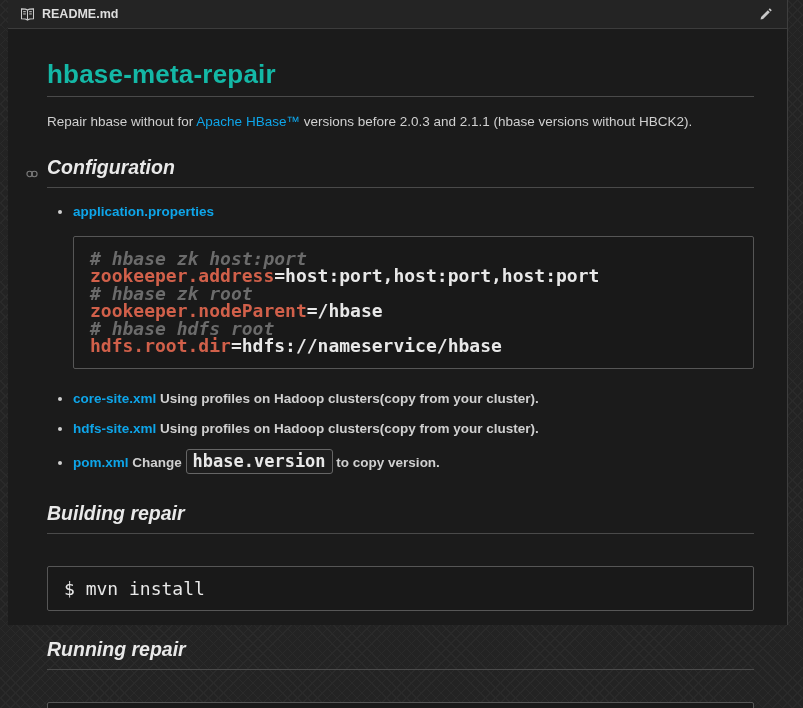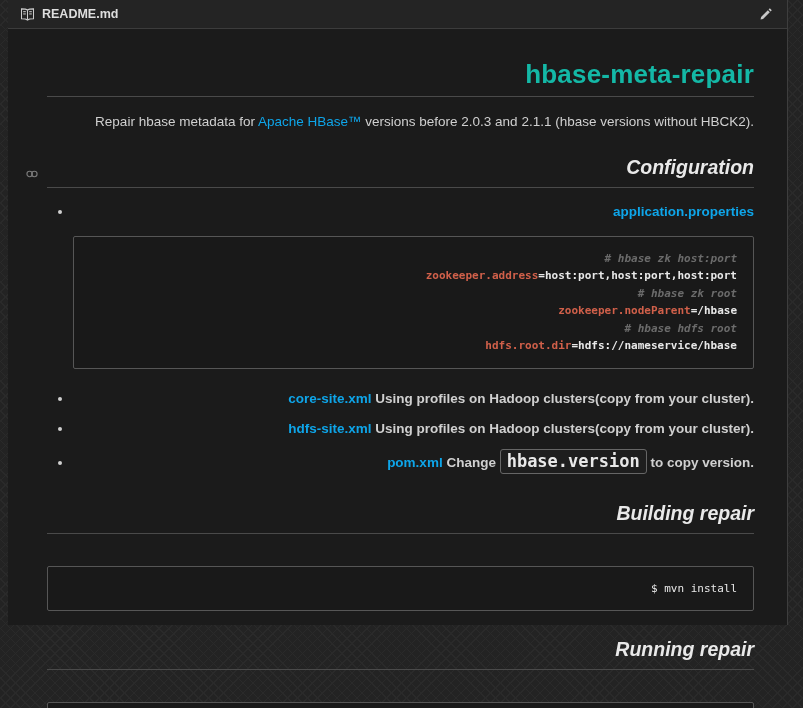--- a/index.html
+++ b/index.html
@@ -8,21 +8,21 @@
     width:803px; height:708px; overflow:hidden;
     background-color:#232323;
     background-image:
       repeating-linear-gradient(45deg, #2a2a2a 0 1px, transparent 1px 7px),
       repeating-linear-gradient(-45deg, #2a2a2a 0 1px, transparent 1px 7px);
     font-family:"Liberation Sans", sans-serif;
     color:#d0d0d0;
   }
   .panel {
     position:absolute; left:8px; top:0; width:780px; height:625px;
-    background:#1b1b1b; border-right:1px solid #3e3e3e;text-align:right;
+    background:#1b1b1b; border-right:1px solid #3e3e3e;
   }
   
   .tabbar {
     height:29px; display:flex; align-items:center;
     background:#242424; border-bottom:1px solid #3c3c3c;
     padding:0 12px 0 12px;
   }
   .tab { display:flex; align-items:center; gap:7px; font-size:12.5px; color:#dedede; font-weight:600; cursor:default; }
   .tab svg { display:block; }
   .edit-btn { margin-left:auto; background:none; border:none; padding:2px; cursor:pointer; }
@@ -44,21 +44,21 @@
     position:relative; margin:27px 0 12px; font-size:19.5px; font-weight:600;
     color:#e9e9e9; padding-bottom:8px; border-bottom:1px solid #4a4a4a;font-style:italic;
   }
   h2.first { margin-top:0; }
   .anchor-icon { position:absolute; left:-22px; top:7px; cursor:pointer; opacity:.75; }
   ul { margin:14px 0 24px; padding-left:26px; font-size:13.5px; color:#d0d0d0;font-weight:bold; }
   li { margin:10px 0; line-height:1.5; }
   .codeblock {
     background:#191919; border:1px solid #565656; border-radius:2px;
     padding:13px 16px; margin:14px 0 20px;
-    font-family:"DejaVu Sans Mono", monospace; font-size:11px; line-height:17.5px;
+    font-family:"DejaVu Sans Mono", monospace; font-size:18px; line-height:17.5px;
     color:#e8e8e8; white-space:pre;
   }
   .codeblock.shell { margin:32px 0 26px; }
   .cmt { color:#6b6b6b; font-style:italic; }
   .key { color:#d1604a; }
   .inline-code {
     font-family:"DejaVu Sans Mono", monospace; font-size:17px;
     border:1px solid #666; border-radius:3px; padding:1px 6px 2px;
     background:#1e1e1e; color:#e8e8e8;
   }
@@ -89,21 +89,21 @@
         </svg>
       </span>
     </button>
   </div>
 
   <div class="content">
 
     <h1>hbase-meta-repair</h1>
 
 
-    <p class="intro"><span>Repair hbase metadata for </span><a href="#">Apache HBase™</a><span> versions before 2.0.3 and 2.1.1 (hbase versions without HBCK2).</span></p>
+    <p class="intro"><span>Repair hbase without for </span><a href="#">Apache HBase™</a><span> versions before 2.0.3 and 2.1.1 (hbase versions without HBCK2).</span></p>
 
     <h2 class="first">
       <span class="anchor-icon">
         <svg width="14" height="14" viewBox="0 0 16 16" fill="none" stroke="#9a9a9a" stroke-width="1.3">
           <circle cx="5.3" cy="8" r="3.1"></circle>
           <circle cx="10.7" cy="8" r="3.1"></circle>
         </svg>
       </span>
       <span>Configuration</span>
     </h2>

